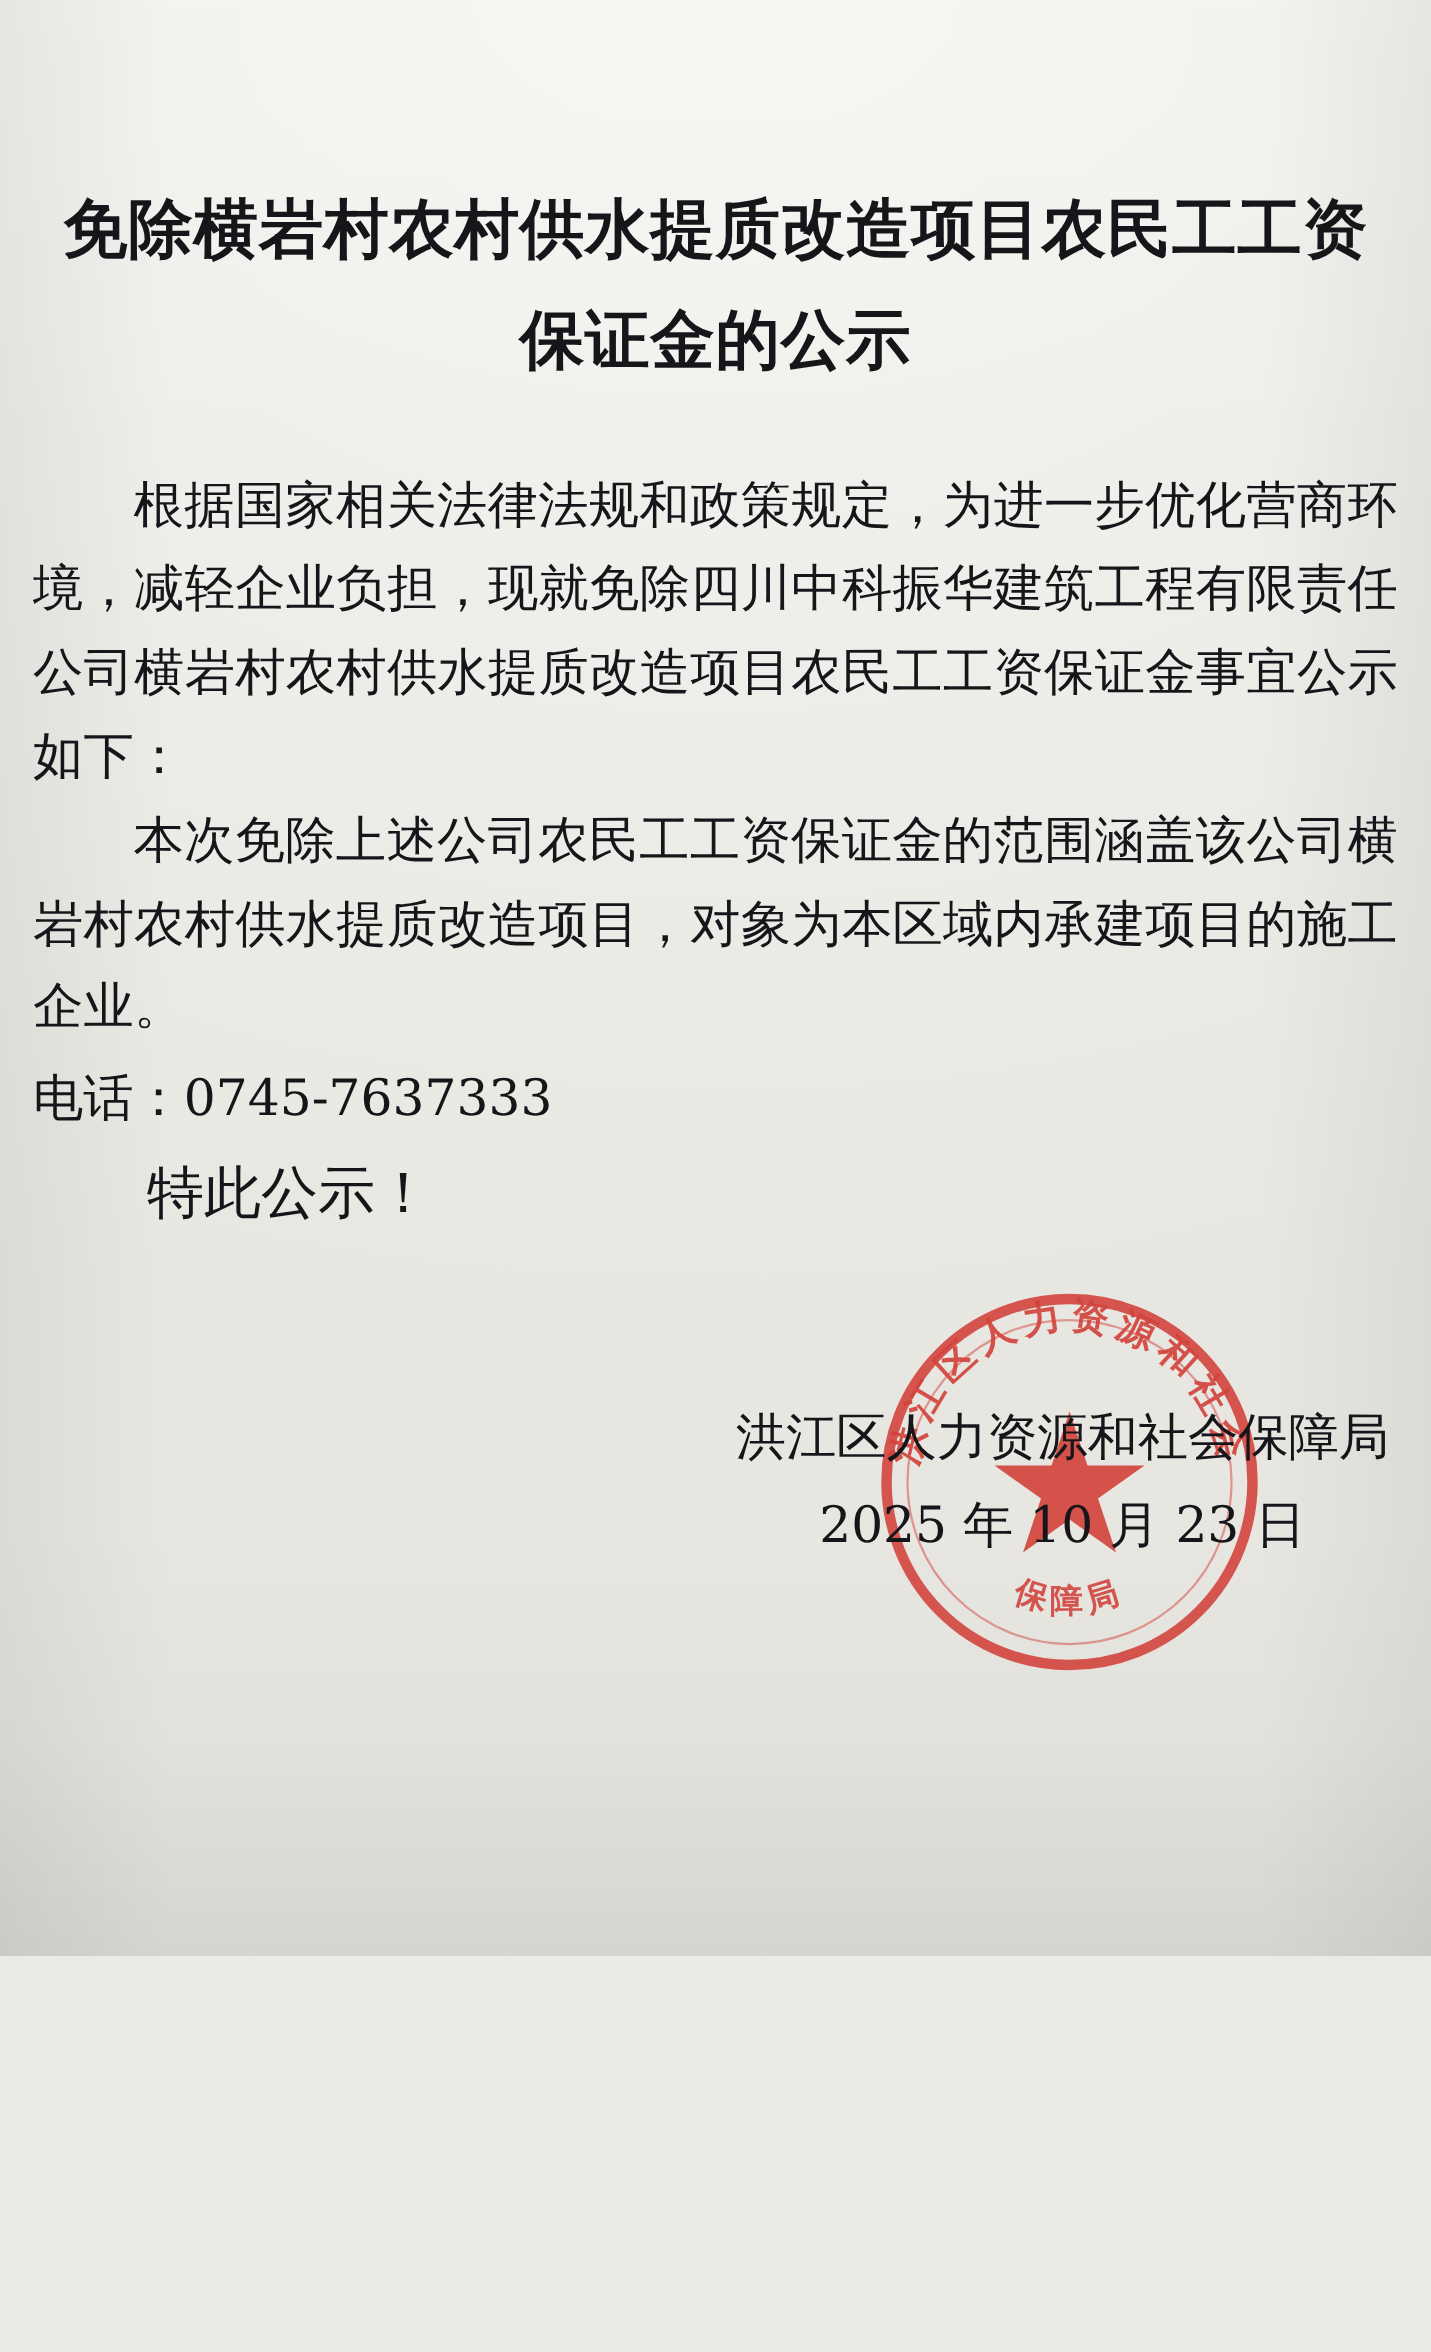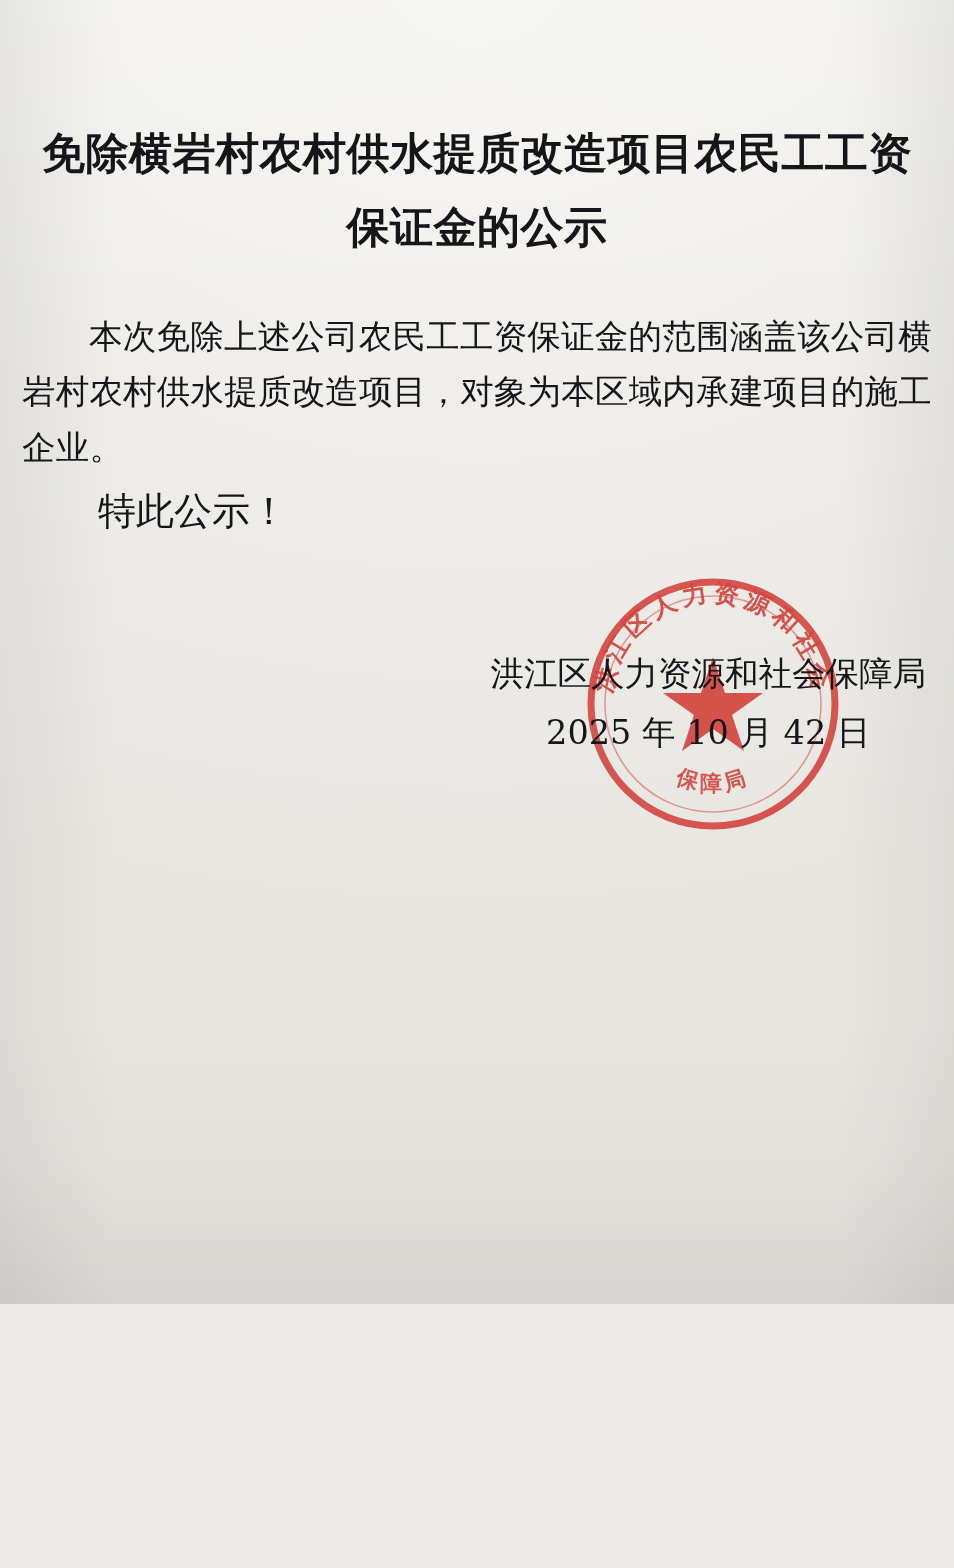--- a/index.html
+++ b/index.html
@@ -133,24 +133,26 @@
 </head>
 <body>
 
 <div class="page">
 
   <div class="doc">
 
     <h1 class="doc-title">免除横岩村农村供水提质改造项目农民工工资保证金的公示</h1>
 
     <div class="body-block">
+      <p class="para">根据国家相关法律法规和政策规定，为进一步优化营商环境，减轻企业负担，现就免除四川中科振华建筑工程有限责任公司横岩村农村供水提质改造项目农民工工资保证金事宜公示如下：</p>
       <p class="para">本次免除上述公司农民工工资保证金的范围涵盖该公司横岩村农村供水提质改造项目，对象为本区域内承建项目的施工企业。</p>
     </div>
 
     <div class="contact-block">
+      <p class="flush">电话：0745-7637333</p>
     </div>
 
     <div class="notice-line">特此公示！</div>
 
     <div class="sign-area">
 
       <div class="stamp">
         <svg width="270" height="270" viewBox="0 0 270 270" aria-hidden="true">
           <defs>
             <path id="sealArcTop" d="M 33,135 A 102,102 0 0 1 237,135"></path>
@@ -163,21 +165,21 @@
             <textPath href="#sealArcTop" startOffset="50%" text-anchor="middle">洪江区人力资源和社会</textPath>
           </text>
           <text font-family="'DejaVu Sans','Liberation Sans',sans-serif" font-size="22" font-weight="700" fill="#cf2a23" letter-spacing="4" opacity="0.9">
             <textPath href="#sealArcBottom" startOffset="50%" text-anchor="middle">保障局</textPath>
           </text>
         </svg>
       </div>
 
       <div class="sign-lines">
         <div class="sign-org">洪江区人力资源和社会保障局</div>
-        <div class="sign-date">2025 年 10 月 42 日</div>
+        <div class="sign-date">2025 年 10 月 23 日</div>
       </div>
 
     </div>
 
   </div>
 
   <div class="bottom-edge"></div>
 </div>
 
 </body></html>

